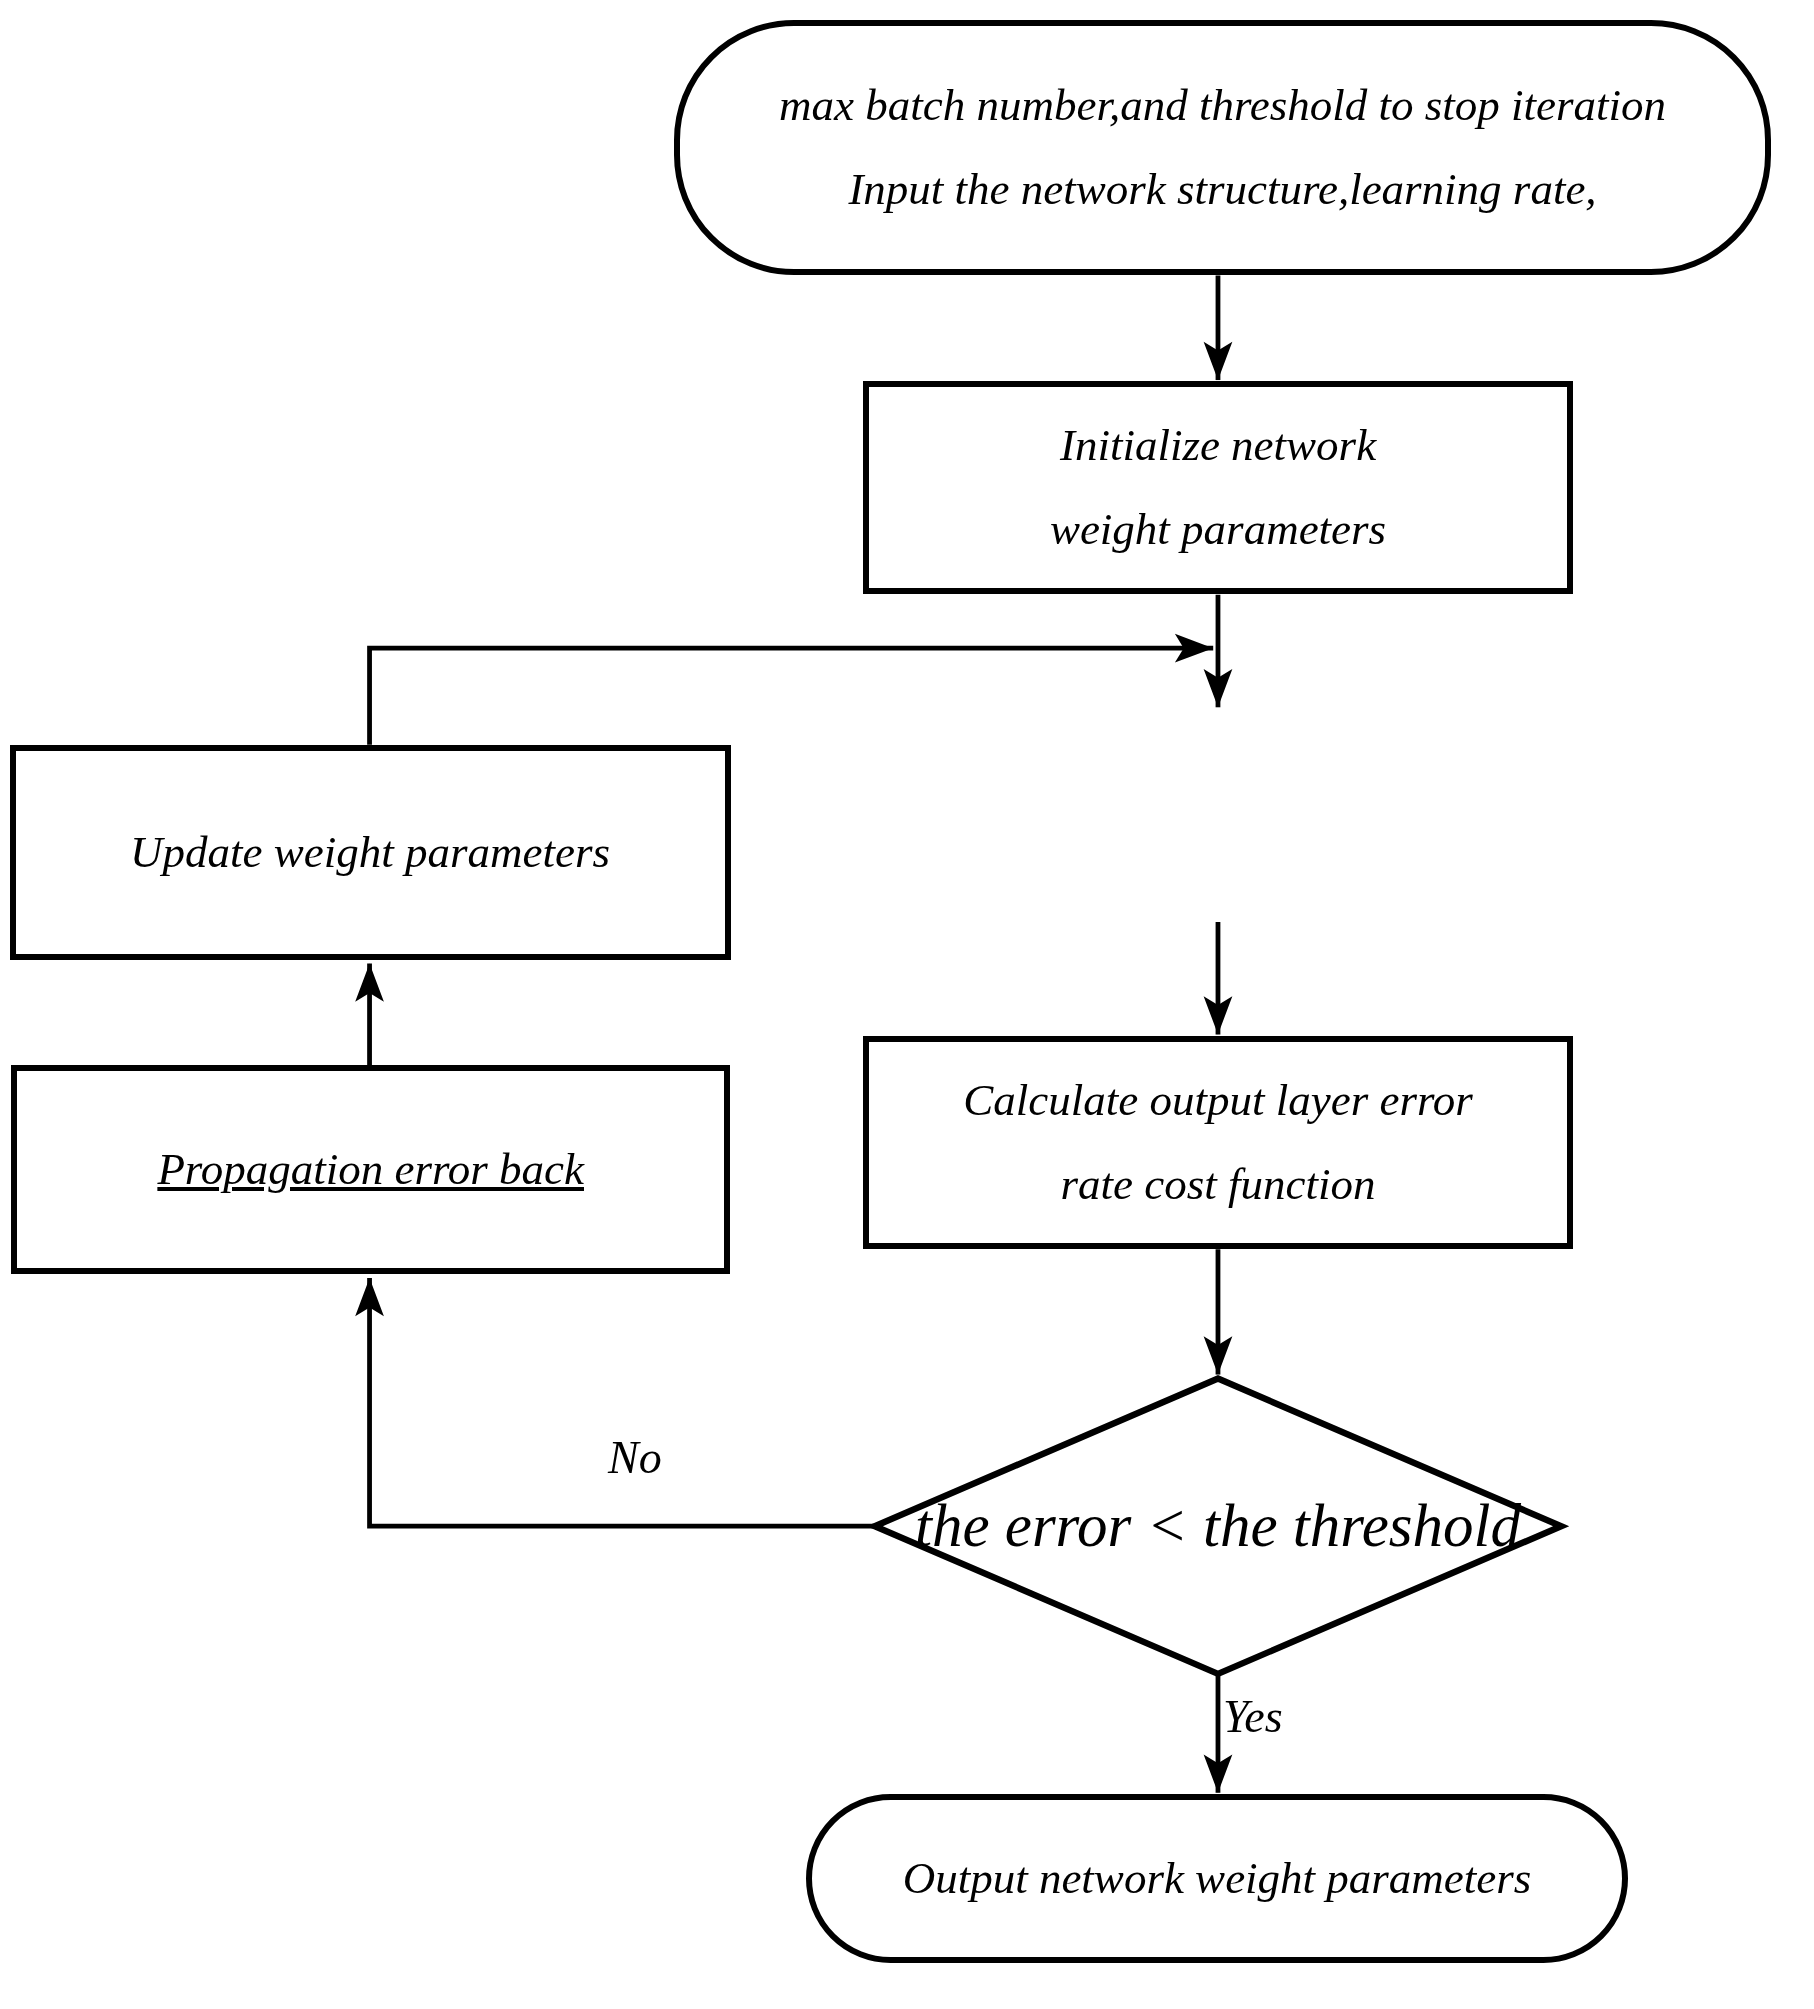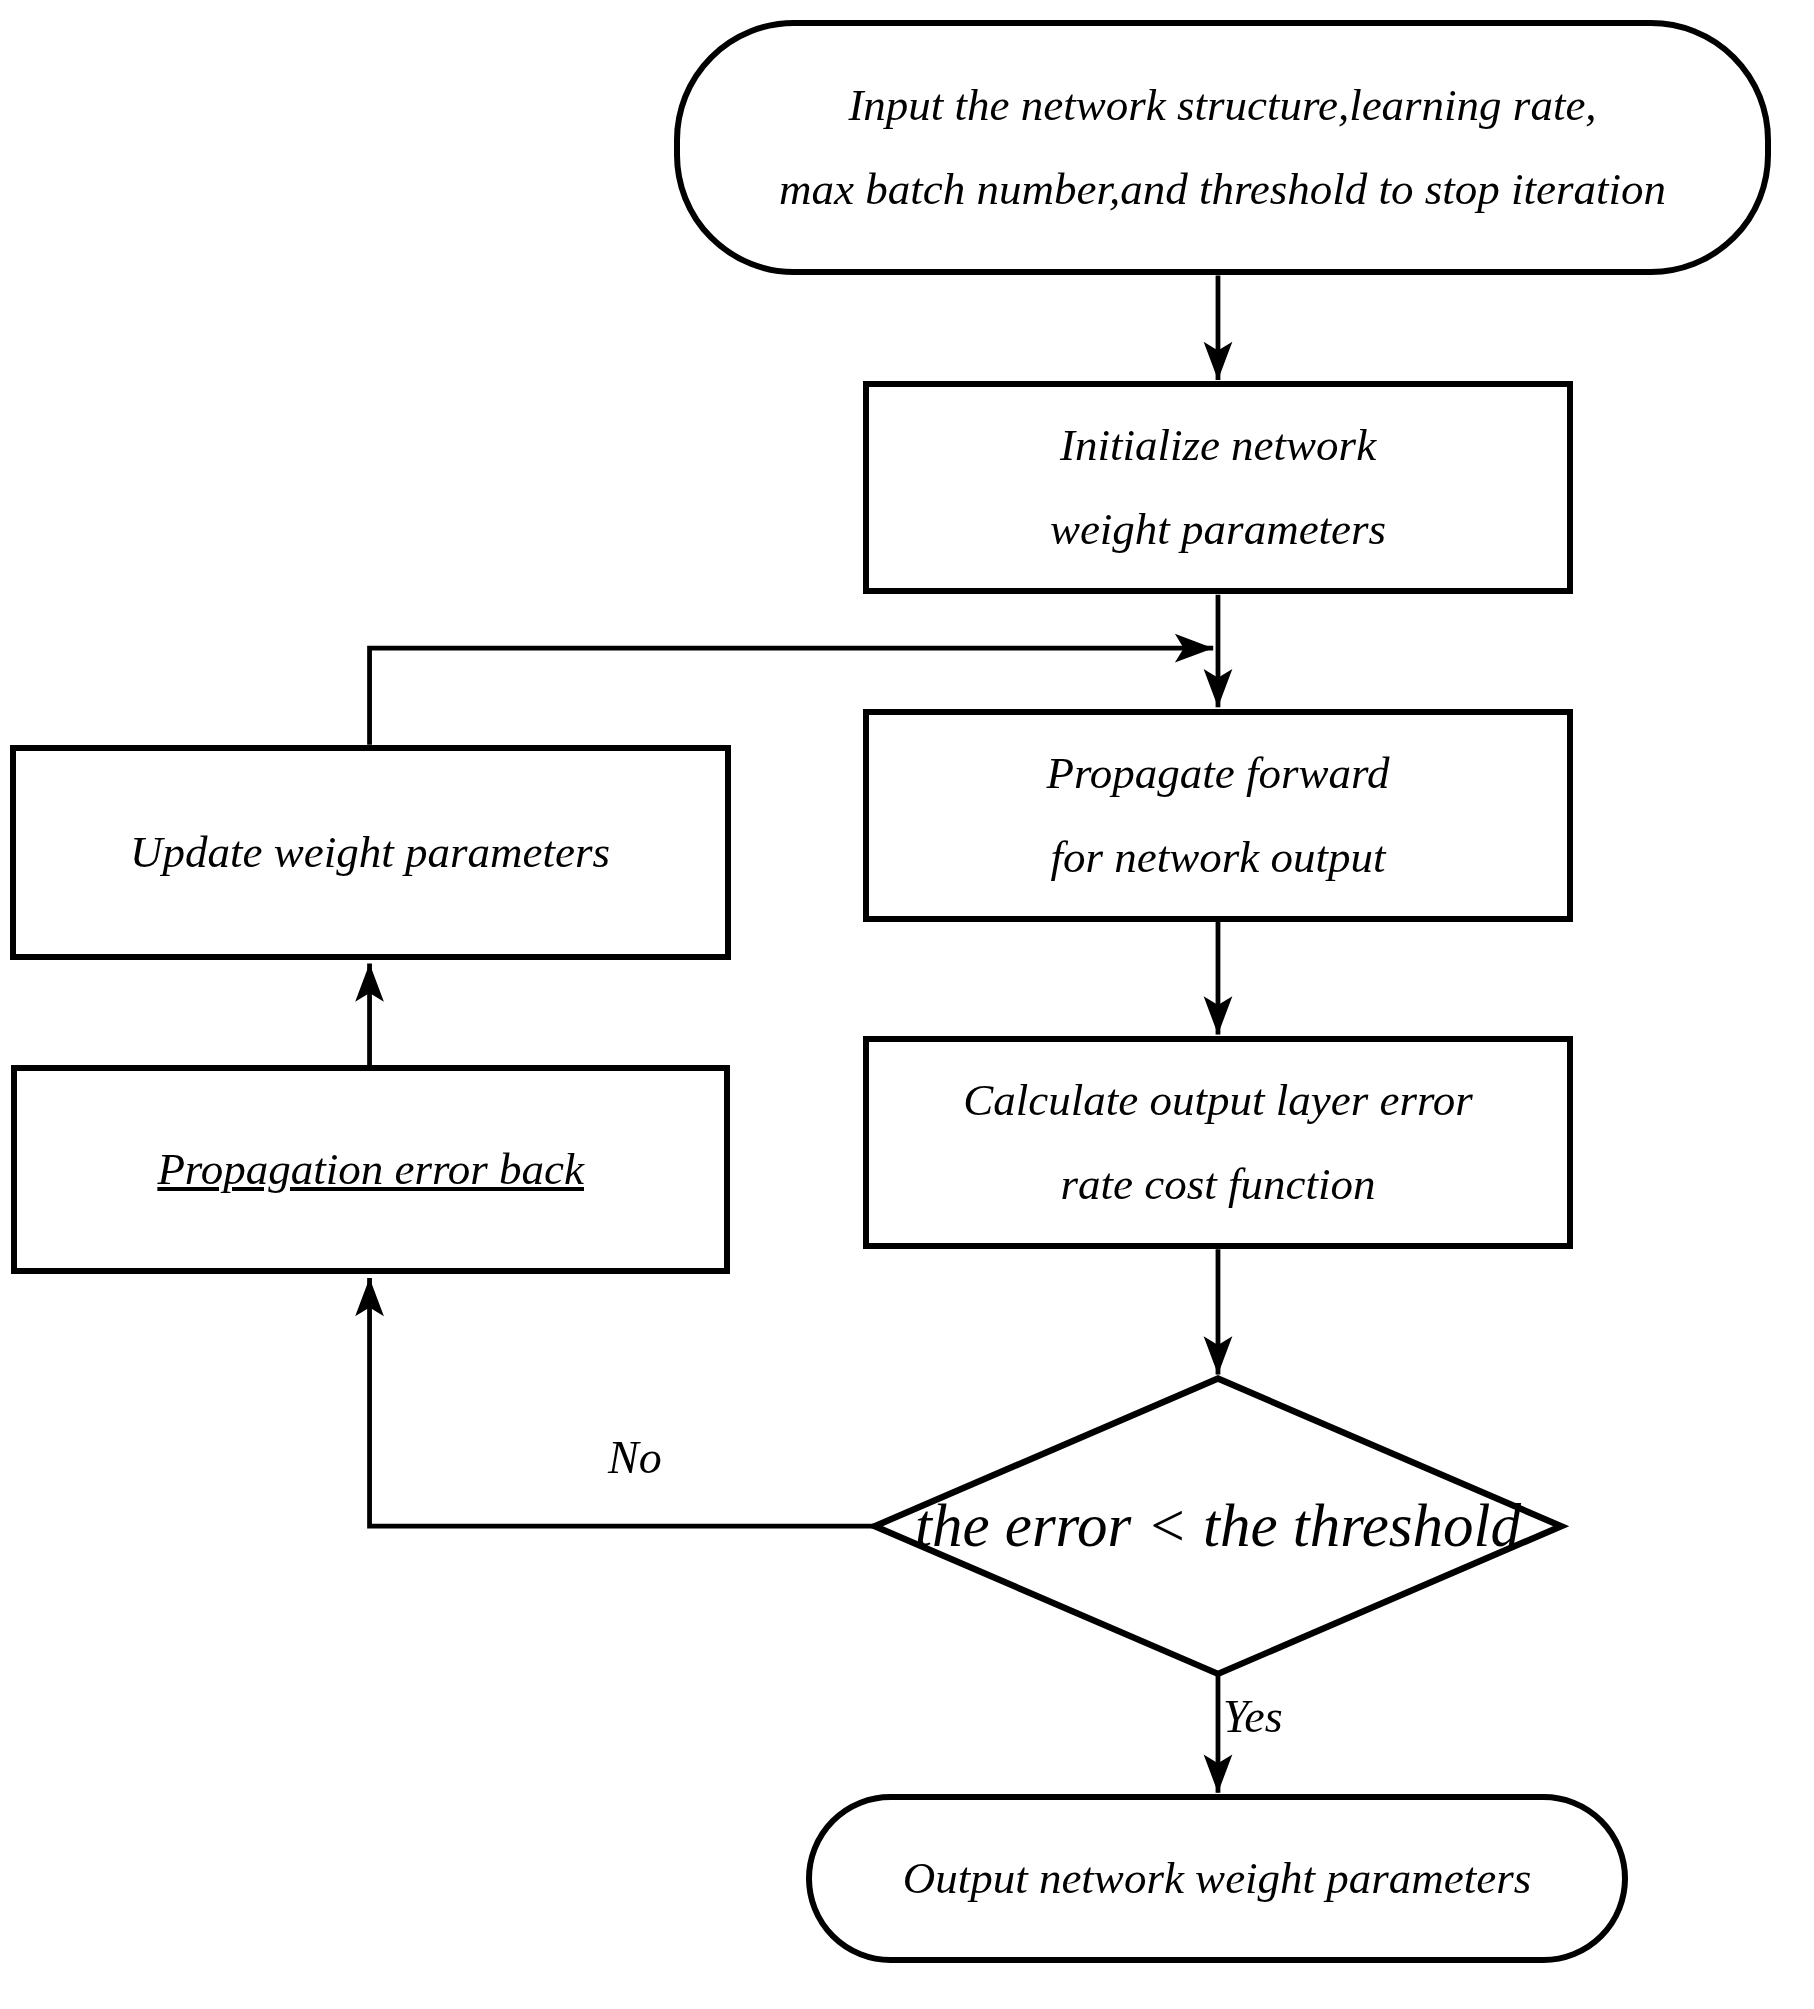--- a/index.html
+++ b/index.html
@@ -71,33 +71,29 @@
     <path d="M1096,1912 L463,1912 L463,1601" stroke="#000" stroke-width="6" fill="none" marker-end="url(#arrowhead)"></path>
 
     <path d="M463,1335 L463,1207" stroke="#000" stroke-width="6" fill="none" marker-end="url(#arrowhead)"></path>
 
     <path d="M1526,2097 L1526,2246" stroke="#000" stroke-width="6" fill="none" marker-end="url(#arrowhead)"></path>
 
     <polygon points="1096,1912 1526,1727 1956,1912 1526,2097" fill="#ffffff" stroke="#000" stroke-width="8"></polygon>
   </svg>
 
   <div class="node terminator-top" style="left:674px;top:20px;width:1097px;height:255px;">
+    <div class="tline">max batch number,and threshold to stop iteration</div>
     <div class="tline">Input the network structure,learning rate,</div>
-    <div class="tline">max batch number,and threshold to stop iteration</div>
   </div>
 
   <div class="node" style="left:863px;top:381px;width:710px;height:213px;">
     <div class="tline">Initialize network</div>
     <div class="tline">weight parameters</div>
   </div>
 
-  <div class="node" style="left:863px;top:709px;width:710px;height:213px;">
-    <div class="tline">Propagate forward</div>
-    <div class="tline">for network output</div>
-  </div>
 
   <div class="node" style="left:863px;top:1036px;width:710px;height:213px;">
     <div class="tline">Calculate output layer error</div>
     <div class="tline">rate cost function</div>
   </div>
 
   <div class="node" style="left:9.6px;top:745px;width:721px;height:215px;">
     <div class="tline">Update weight parameters</div>
   </div>
 

